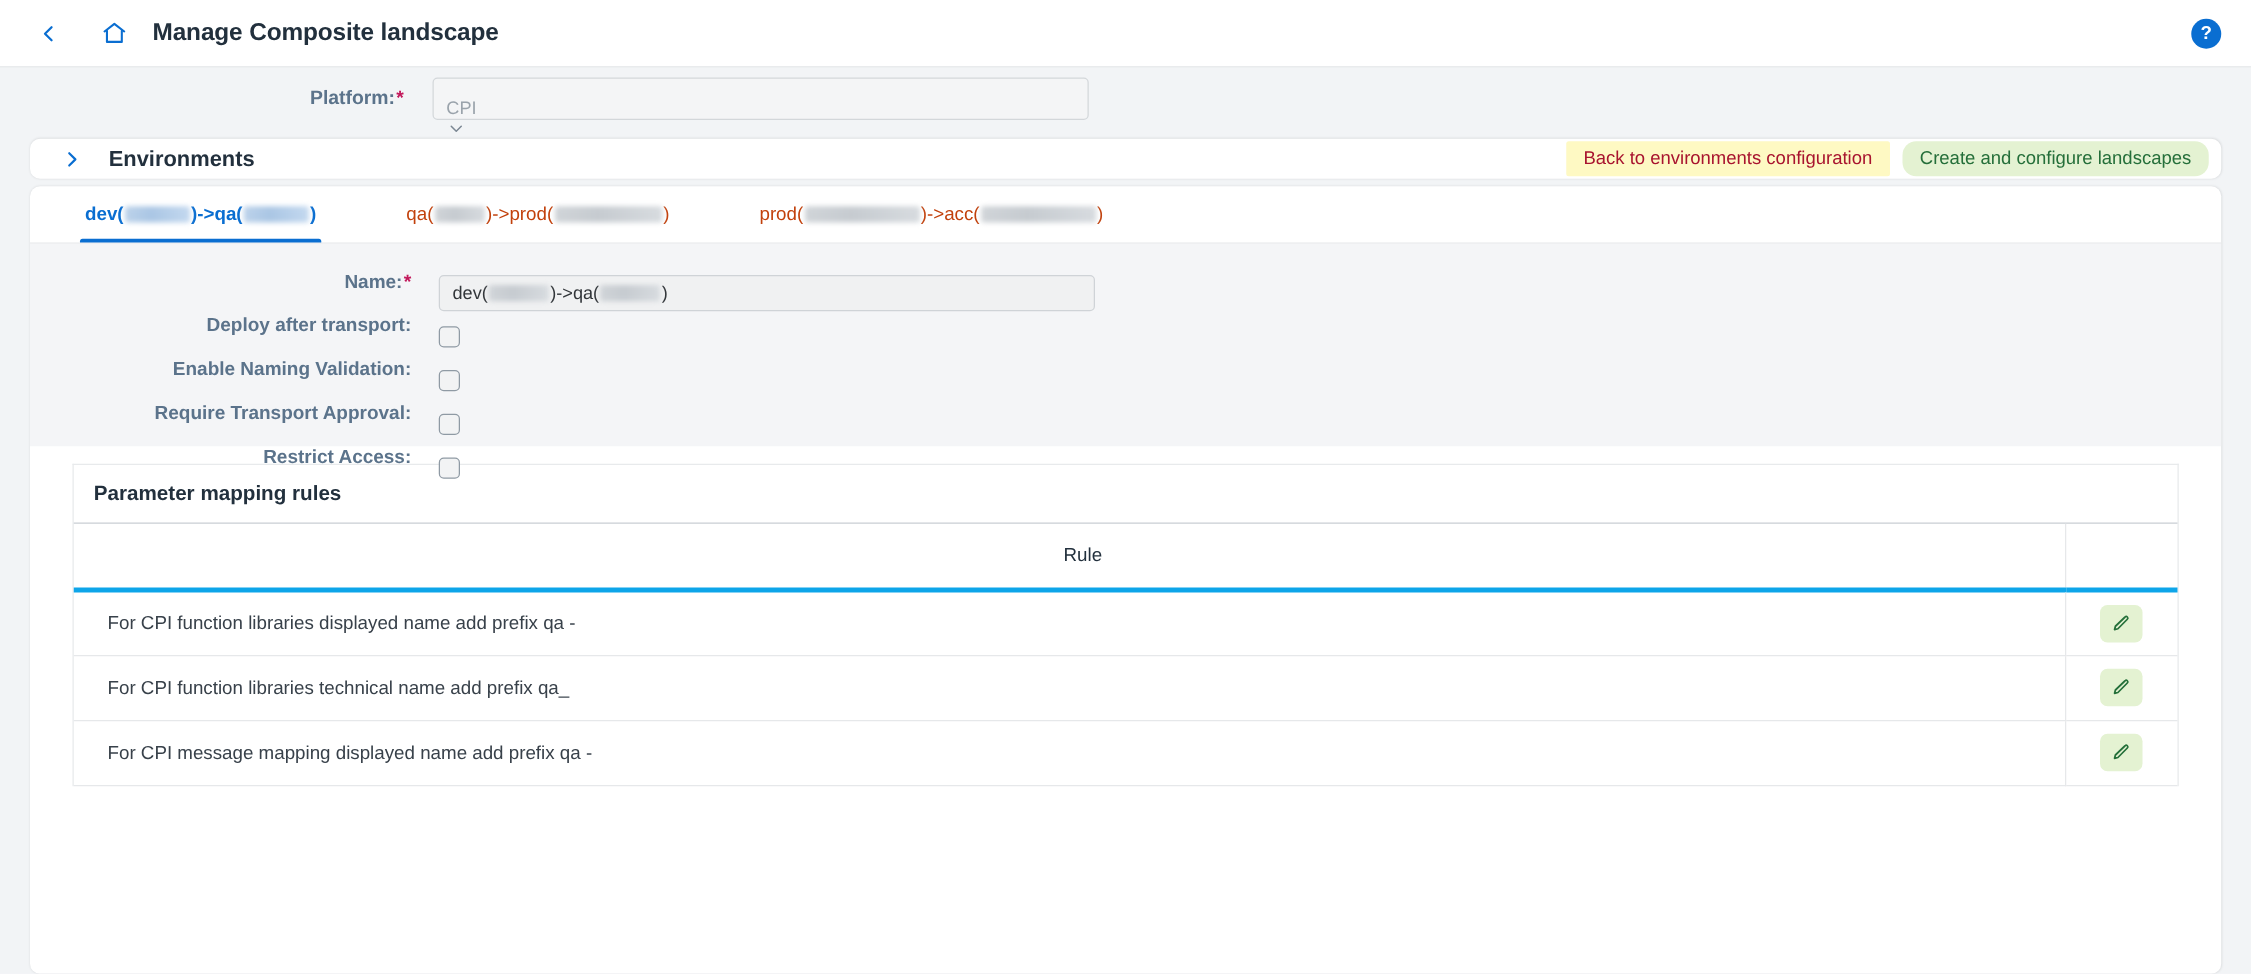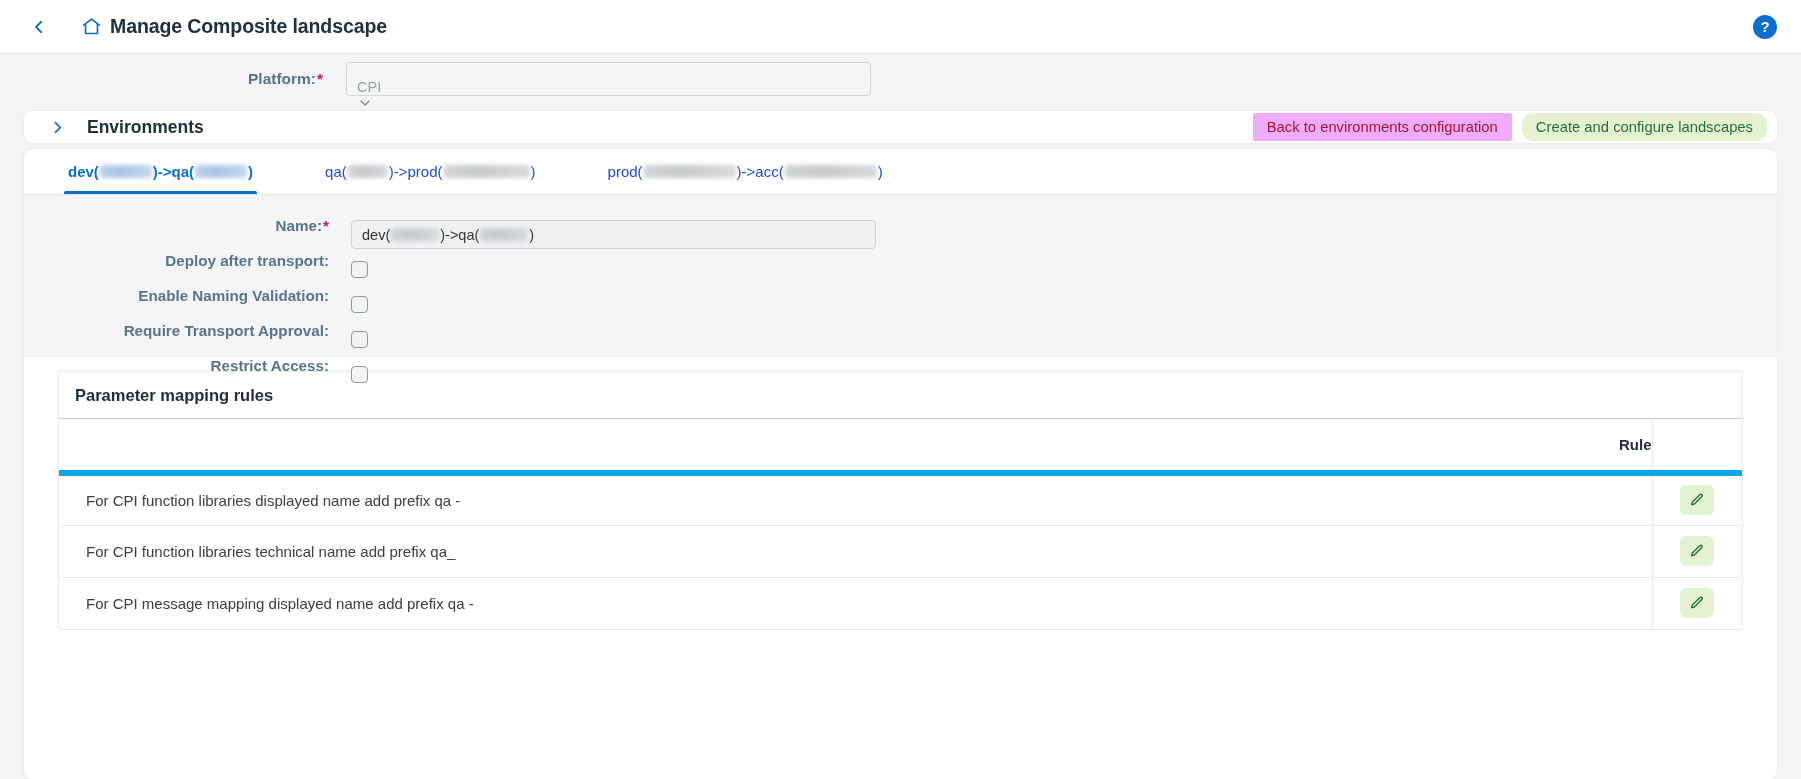--- a/index.html
+++ b/index.html
@@ -32,21 +32,21 @@
   .back-chevron svg { display: block; }
   .home-icon {
     width: 30px; height: 30px;
     margin-left: 24px;
     display: flex; align-items: center; justify-content: center;
     color: #0a6ed1;
     cursor: pointer;
     flex: 0 0 auto;
   }
   .page-title {
-    margin-left: 4px;
+    margin-left: 16px;
     font-size: 19.5px;
     font-weight: bold;
     color: #22303d;
     letter-spacing: -0.1px;
     white-space: nowrap;
   }
   .help-btn {
     position: absolute;
     right: 24px;
     top: 50%;
@@ -130,21 +130,21 @@
     font-weight: bold;
     color: #22303d;
   }
   .env-actions {
     margin-left: auto;
     display: flex;
     align-items: center;
     gap: 10px;
   }
   .btn-pink {
-    background: #f0abfc;
+    background: #fef9c3;
     color: #a8142f;
     border: none;
     border-radius: 2px;
     font-size: 14.8px;
     font-family: "Liberation Sans", sans-serif;
     padding: 6px 14px;
     cursor: pointer;
     white-space: nowrap;
   }
   .btn-green {
@@ -174,21 +174,21 @@
     height: 46px;
     display: flex;
     align-items: stretch;
     border-bottom: 1px solid #e6e8ea;
     padding-left: 42px;
   }
   .tab {
     display: flex;
     align-items: center;
     font-size: 15px;
-    color: #1d4ed8;
+    color: #c2410c;
     padding: 0 2px;
     margin-right: 68px;
     cursor: pointer;
     position: relative;
     white-space: nowrap;
   }
   .tab.active {
     color: #0a6ed1;
     font-weight: bold;
   }
@@ -264,26 +264,26 @@
   }
   .pmr-title {
     font-size: 16.5px;
     font-weight: bold;
     color: #22303d;
     padding: 14px 0 13px 16px;
     border-bottom: 1px solid #c9ced3;
   }
   .pmr-table { width: 100%; border-collapse: collapse; table-layout: fixed; }
   .pmr-table th {
-    text-align: right;
+    text-align: center;
     font-size: 15px;
-    font-weight: bold;
+    font-weight: normal;
     color: #22303d;
     padding: 17px 0 17px 22px;
-    border-bottom: 6px solid #0ea5e9;
+    border-bottom: 4px solid #0ea5e9;
     border-right: 1px solid #e6e8ea;
   }
   .pmr-table th.act-col { width: 90px; border-right: none; }
   .pmr-table td {
     font-size: 15px;
     color: #38414a;
     padding: 15px 0 15px 27px;
     border-bottom: 1px solid #e6e8ea;
     border-right: 1px solid #e6e8ea;
     height: 52px;

